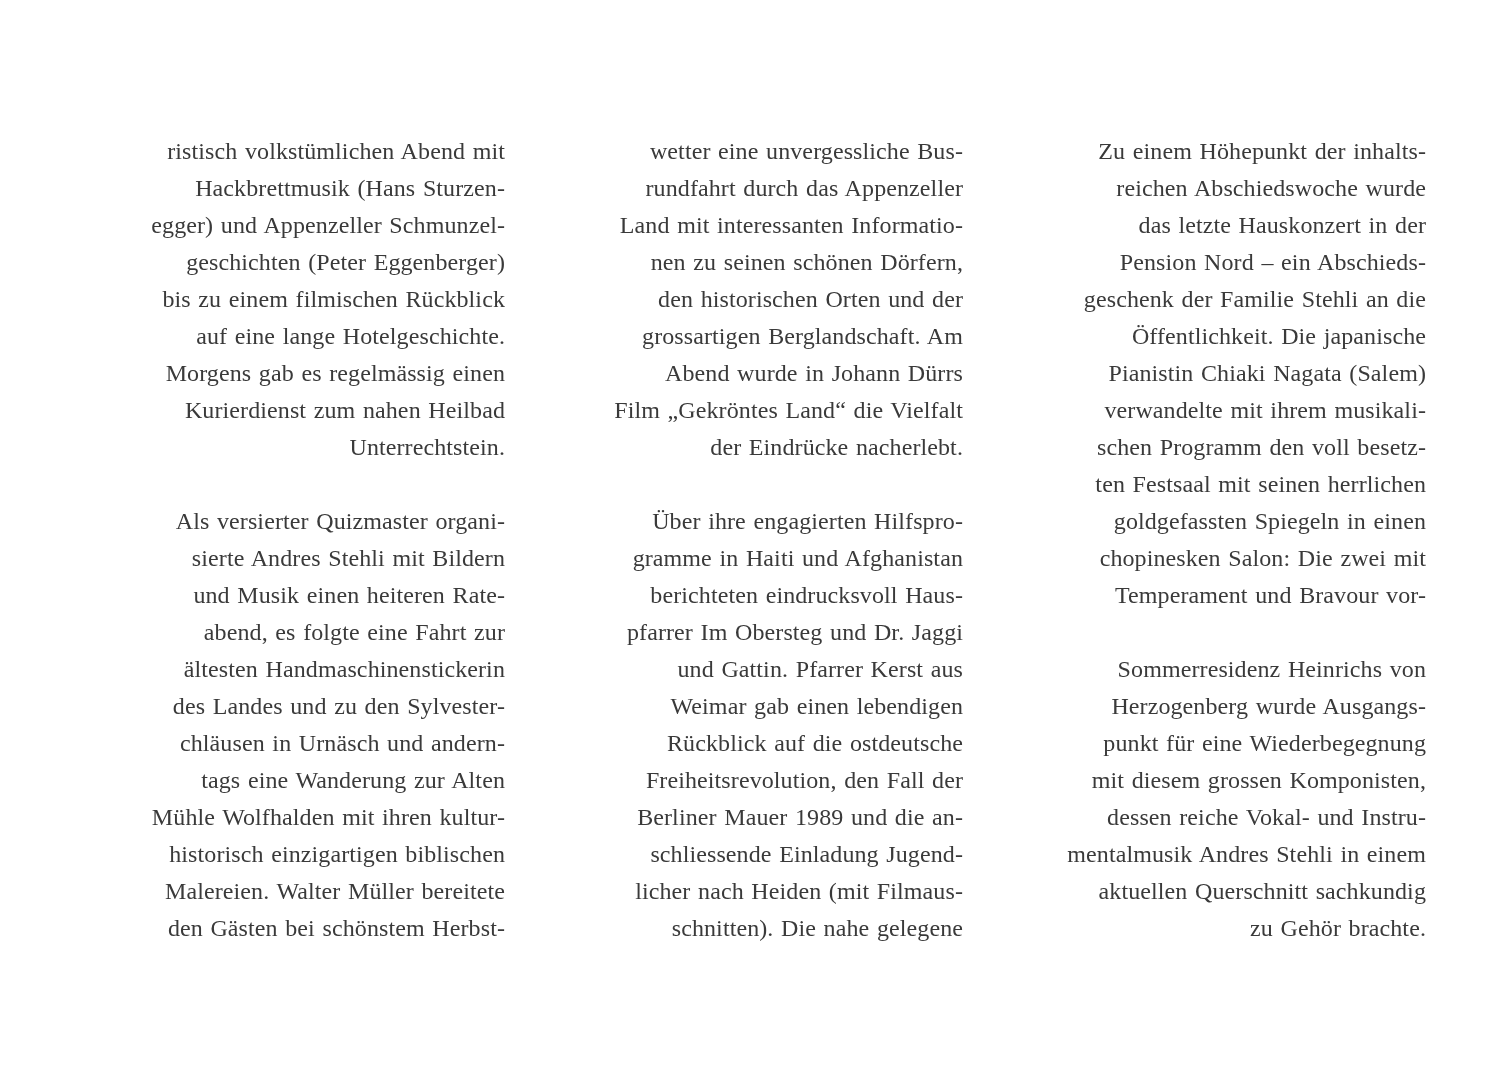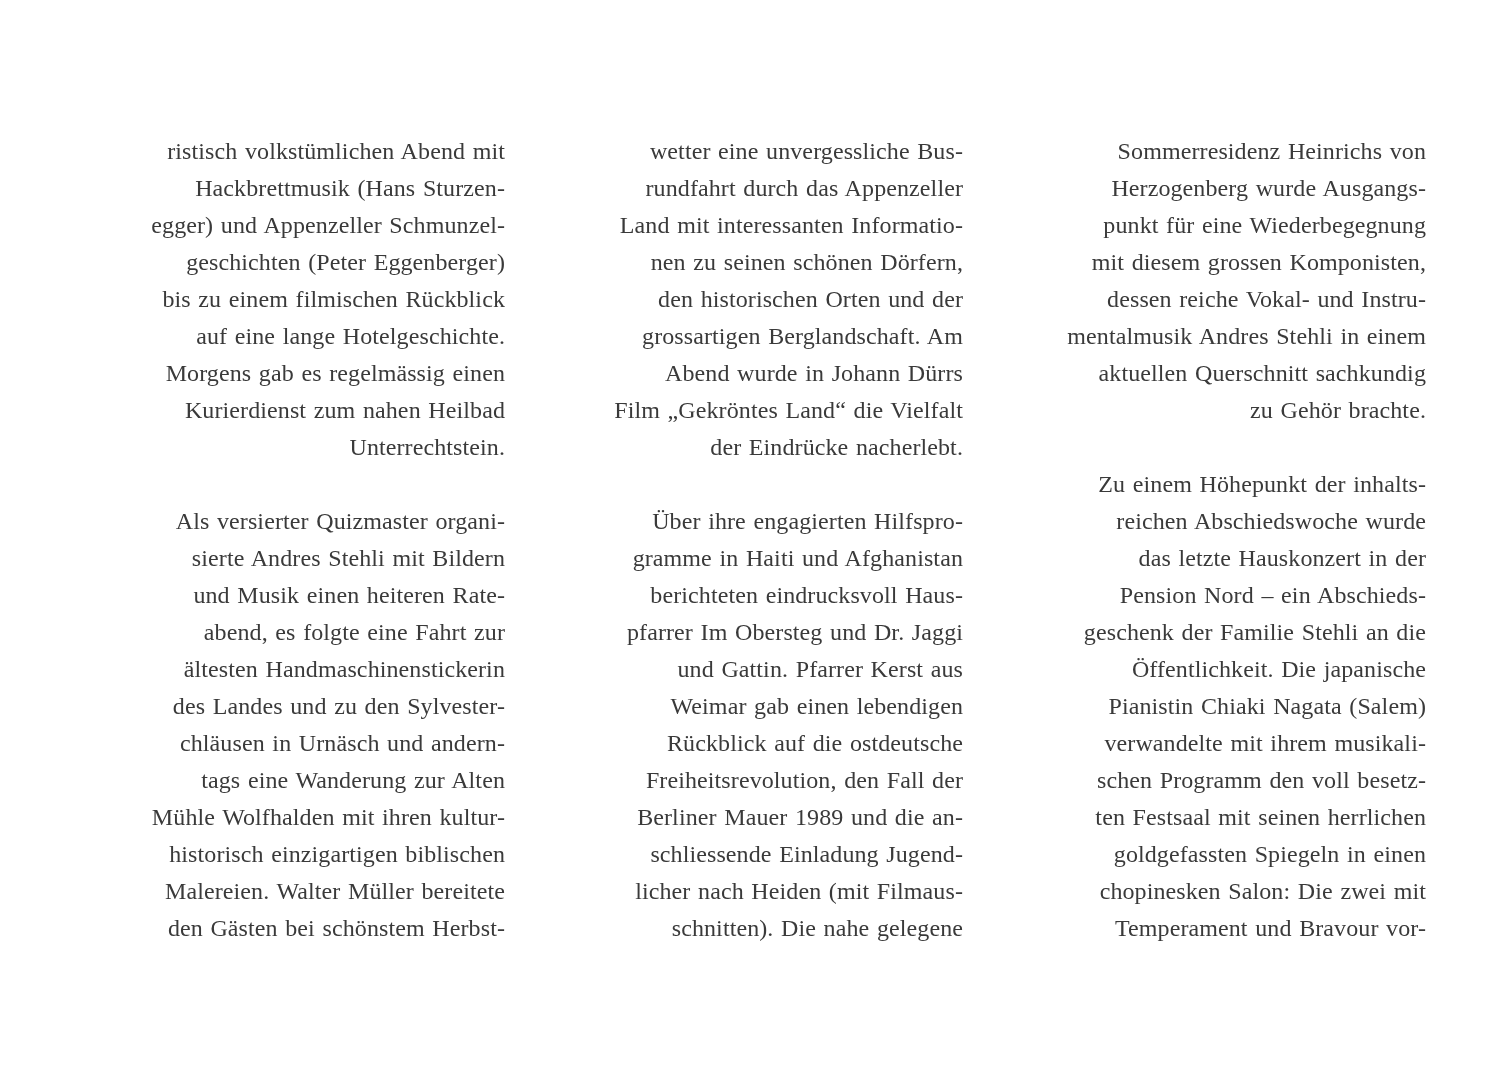--- a/index.html
+++ b/index.html
@@ -87,37 +87,37 @@
 Weimar gab einen lebendigen
 Rückblick auf die ostdeutsche
 Freiheitsrevolution, den Fall der
 Berliner Mauer 1989 und die an-
 schliessende Einladung Jugend-
 licher nach Heiden (mit Filmaus-
 schnitten). Die nahe gelegene</p>
     </div>
 
     <div class="text-column col-3">
-      <p class="paragraph">Sommerresidenz Heinrichs von
-Herzogenberg wurde Ausgangs-
-punkt für eine Wiederbegegnung
-mit diesem grossen Komponisten,
-dessen reiche Vokal- und Instru-
-mentalmusik Andres Stehli in einem
-aktuellen Querschnitt sachkundig
-zu Gehör brachte.</p>
       <p class="paragraph">Zu einem Höhepunkt der inhalts-
 reichen Abschiedswoche wurde
 das letzte Hauskonzert in der
 Pension Nord – ein Abschieds-
 geschenk der Familie Stehli an die
 Öffentlichkeit. Die japanische
 Pianistin Chiaki Nagata (Salem)
 verwandelte mit ihrem musikali-
 schen Programm den voll besetz-
 ten Festsaal mit seinen herrlichen
 goldgefassten Spiegeln in einen
 chopinesken Salon: Die zwei mit
 Temperament und Bravour vor-</p>
+      <p class="paragraph">Sommerresidenz Heinrichs von
+Herzogenberg wurde Ausgangs-
+punkt für eine Wiederbegegnung
+mit diesem grossen Komponisten,
+dessen reiche Vokal- und Instru-
+mentalmusik Andres Stehli in einem
+aktuellen Querschnitt sachkundig
+zu Gehör brachte.</p>
     </div>
 
   </div>
 </div>
 
 </body></html>

